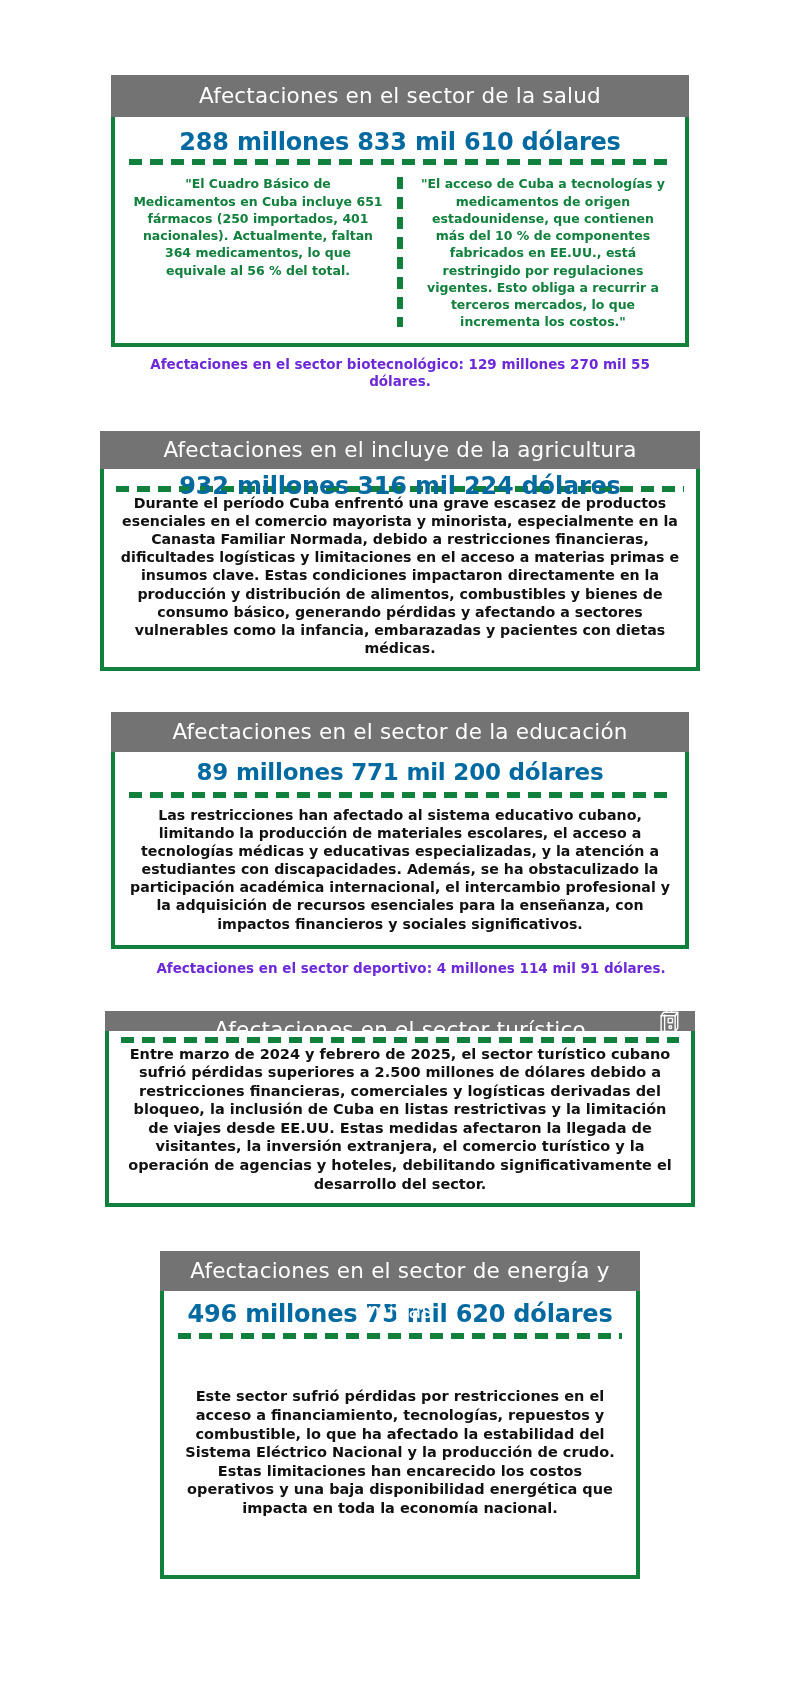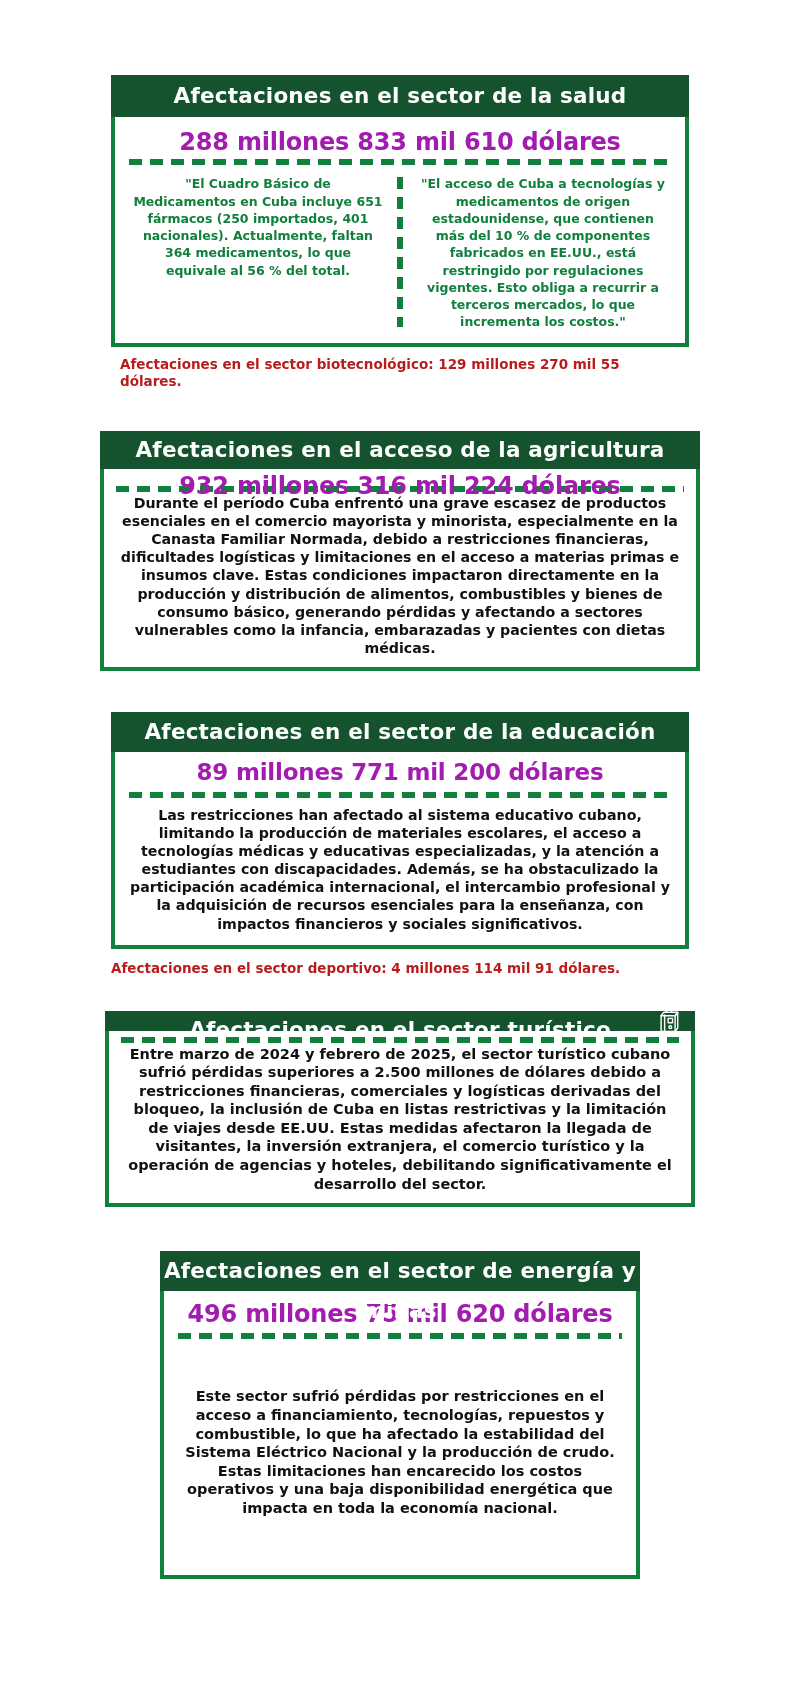--- a/index.html
+++ b/index.html
@@ -24,38 +24,38 @@
     padding-top: 75px;
   }
 
   
   .section {
     margin: 0 auto;
     box-sizing: border-box;
   }
 
   .card-header {
-    background: #14532d;
+    background: #737373;
     color: #ffffff;
     text-align: center;
-    font-weight: bold;
+    font-weight: normal;
     letter-spacing: .2px;
     position: relative;
     box-sizing: border-box;
   }
 
   .card-body {
     background: #ffffff;
     border: 4px solid #10803C;
     border-top: none;
     box-sizing: border-box;
   }
 
   .amount {
-    color: #a21caf;
+    color: #0369a1;
     font-weight: bold;
     text-align: center;
     letter-spacing: -0.2px;
     line-height: 1.1;
   }
 
   .dashrule {
     height: 6px;
     background-image: repeating-linear-gradient(
         to right,
@@ -65,23 +65,23 @@
   }
 
   .body-text {
     color: #111111;
     font-weight: bold;
     text-align: center;
     line-height: 1.28;
   }
 
   .caption {
-    color: #b91c1c;
-    font-weight: bold;
-    text-align: left;
+    color: #6d28d9;
+    font-weight: bold;
+    text-align: center;
     line-height: 1.25;
   }
 
   
   #sec-salud { width: 578px; }
   #sec-salud .card-header {
     height: 42px;
     line-height: 42px;
     font-size: 21.5px;
   }
@@ -203,21 +203,21 @@
         <div class="col right">
           <div class="quote">"El acceso de Cuba a tecnologías y medicamentos  de origen estadounidense, que contienen más del 10 % de componentes fabricados en EE.UU., está restringido por regulaciones vigentes. Esto obliga a recurrir a terceros mercados, lo que incrementa  los costos."</div>
         </div>
       </div>
     </div>
     <div class="caption" id="cap-biotec">Afectaciones en el sector biotecnológico: 129 millones 270 mil 55 dólares.</div>
   </section>
 
   <section class="section" id="sec-agricultura">
     <div class="card-header">
-      <span>Afectaciones en el acceso de la agricultura</span>
+      <span>Afectaciones en el incluye de la agricultura</span>
     </div>
     <div class="card-body">
       <div class="amount">932 millones 316 mil 224 dólares</div>
       <div class="dashrule"></div>
       <div class="body-text">Durante el período  Cuba enfrentó una grave escasez de productos esenciales en el comercio mayorista y minorista, especialmente en la Canasta Familiar Normada, debido a restricciones financieras, dificultades logísticas y limitaciones en el acceso a materias primas e insumos clave. Estas condiciones  impactaron directamente en la producción y distribución de alimentos, combustibles y bienes de consumo básico, generando pérdidas  y afectando a sectores vulnerables como la infancia, embarazadas y pacientes con dietas médicas.</div>
     </div>
   </section>
 
   <section class="section" id="sec-educacion">
     <div class="card-header">

